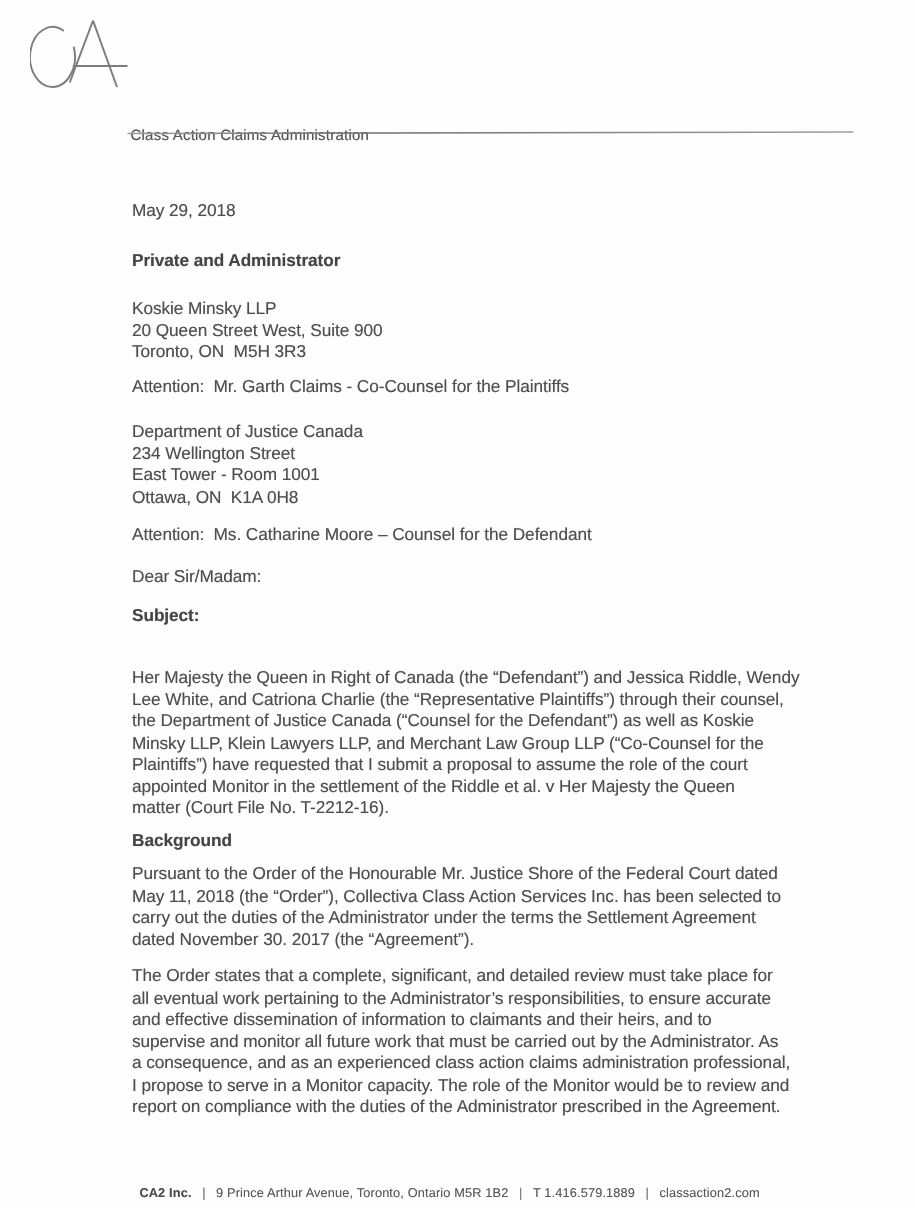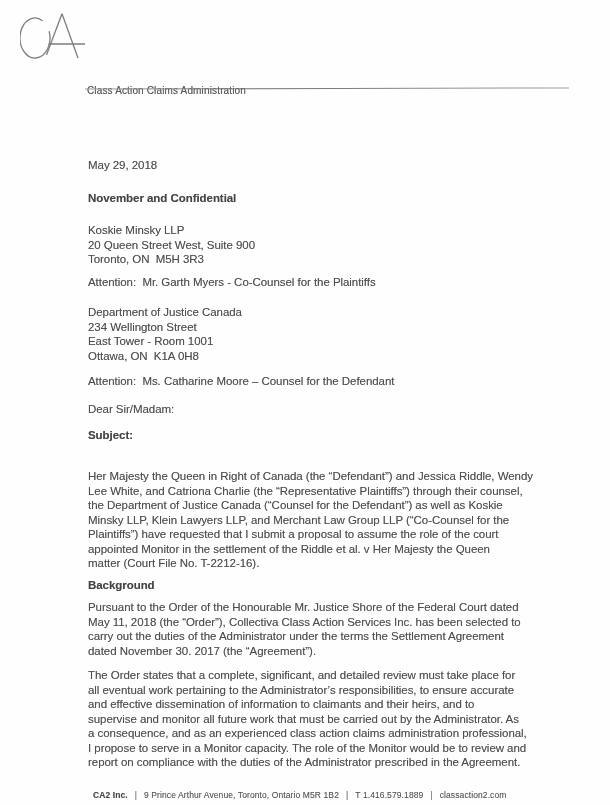--- a/index.html
+++ b/index.html
@@ -11,21 +11,20 @@
     color: #4e4e4e;
     overflow: hidden;
   }
   .abs { position: absolute; left: 88px; }
   .line, .lines {
     font-size: 11.5px;
     line-height: 14.5px;
     letter-spacing: -0.05px;
     white-space: pre-wrap;
     text-shadow: 0 0 0.5px rgba(90,90,90,0.5);
-    margin-top: 24px;
   }
   .bold { font-weight: bold; color: #454545; }
   .logo-svg { position: absolute; left: 20px; top: 13px; }
   .company-name {
     position: absolute; left: 87px; top: 40px;
     font-size: 10px; letter-spacing: 0.15px; color: #555;
     text-shadow: 0 0 0.5px rgba(90,90,90,0.5);
     margin-top: 45px;
   }
   .header-rule {
@@ -54,25 +53,25 @@
     <path d="M 42 0.8 L 26.5 42" stroke="#7d7d7d" stroke-width="1.3"></path>
     <path d="M 42 0.8 L 58 45" stroke="#7d7d7d" stroke-width="1.3"></path>
     <path d="M 28.5 31 L 65 31" stroke="#7d7d7d" stroke-width="1.3"></path>
   </svg>
   <div class="company-name">Class Action Claims Administration</div>
   <div class="header-rule"></div>
 </div>
 
 <div class="abs line" style="top:134px">May 29, 2018</div>
 
-<div class="abs line bold" style="top:167px">November and Confidential</div>
+<div class="abs line bold" style="top:167px">Private and Administrator</div>
 
 <div class="abs lines" style="top:199px">Koskie Minsky LLP<br>20 Queen Street West, Suite 900<br>Toronto, ON  M5H 3R3</div>
 
-<div class="abs line" style="top:251px">Attention:  Mr. Garth Myers - Co-Counsel for the Plaintiffs</div>
+<div class="abs line" style="top:251px">Attention:  Mr. Garth Claims - Co-Counsel for the Plaintiffs</div>
 
 <div class="abs lines" style="top:281px">Department of Justice Canada<br>234 Wellington Street<br>East Tower - Room 1001<br>Ottawa, ON  K1A 0H8</div>
 
 <div class="abs line" style="top:350px">Attention:  Ms. Catharine Moore – Counsel for the Defendant</div>
 
 <div class="abs line" style="top:378px">Dear Sir/Madam:</div>
 
 <div class="abs subject-row" style="top:404px">
   <div class="line bold subject-label">Subject:</div>
 </div>

